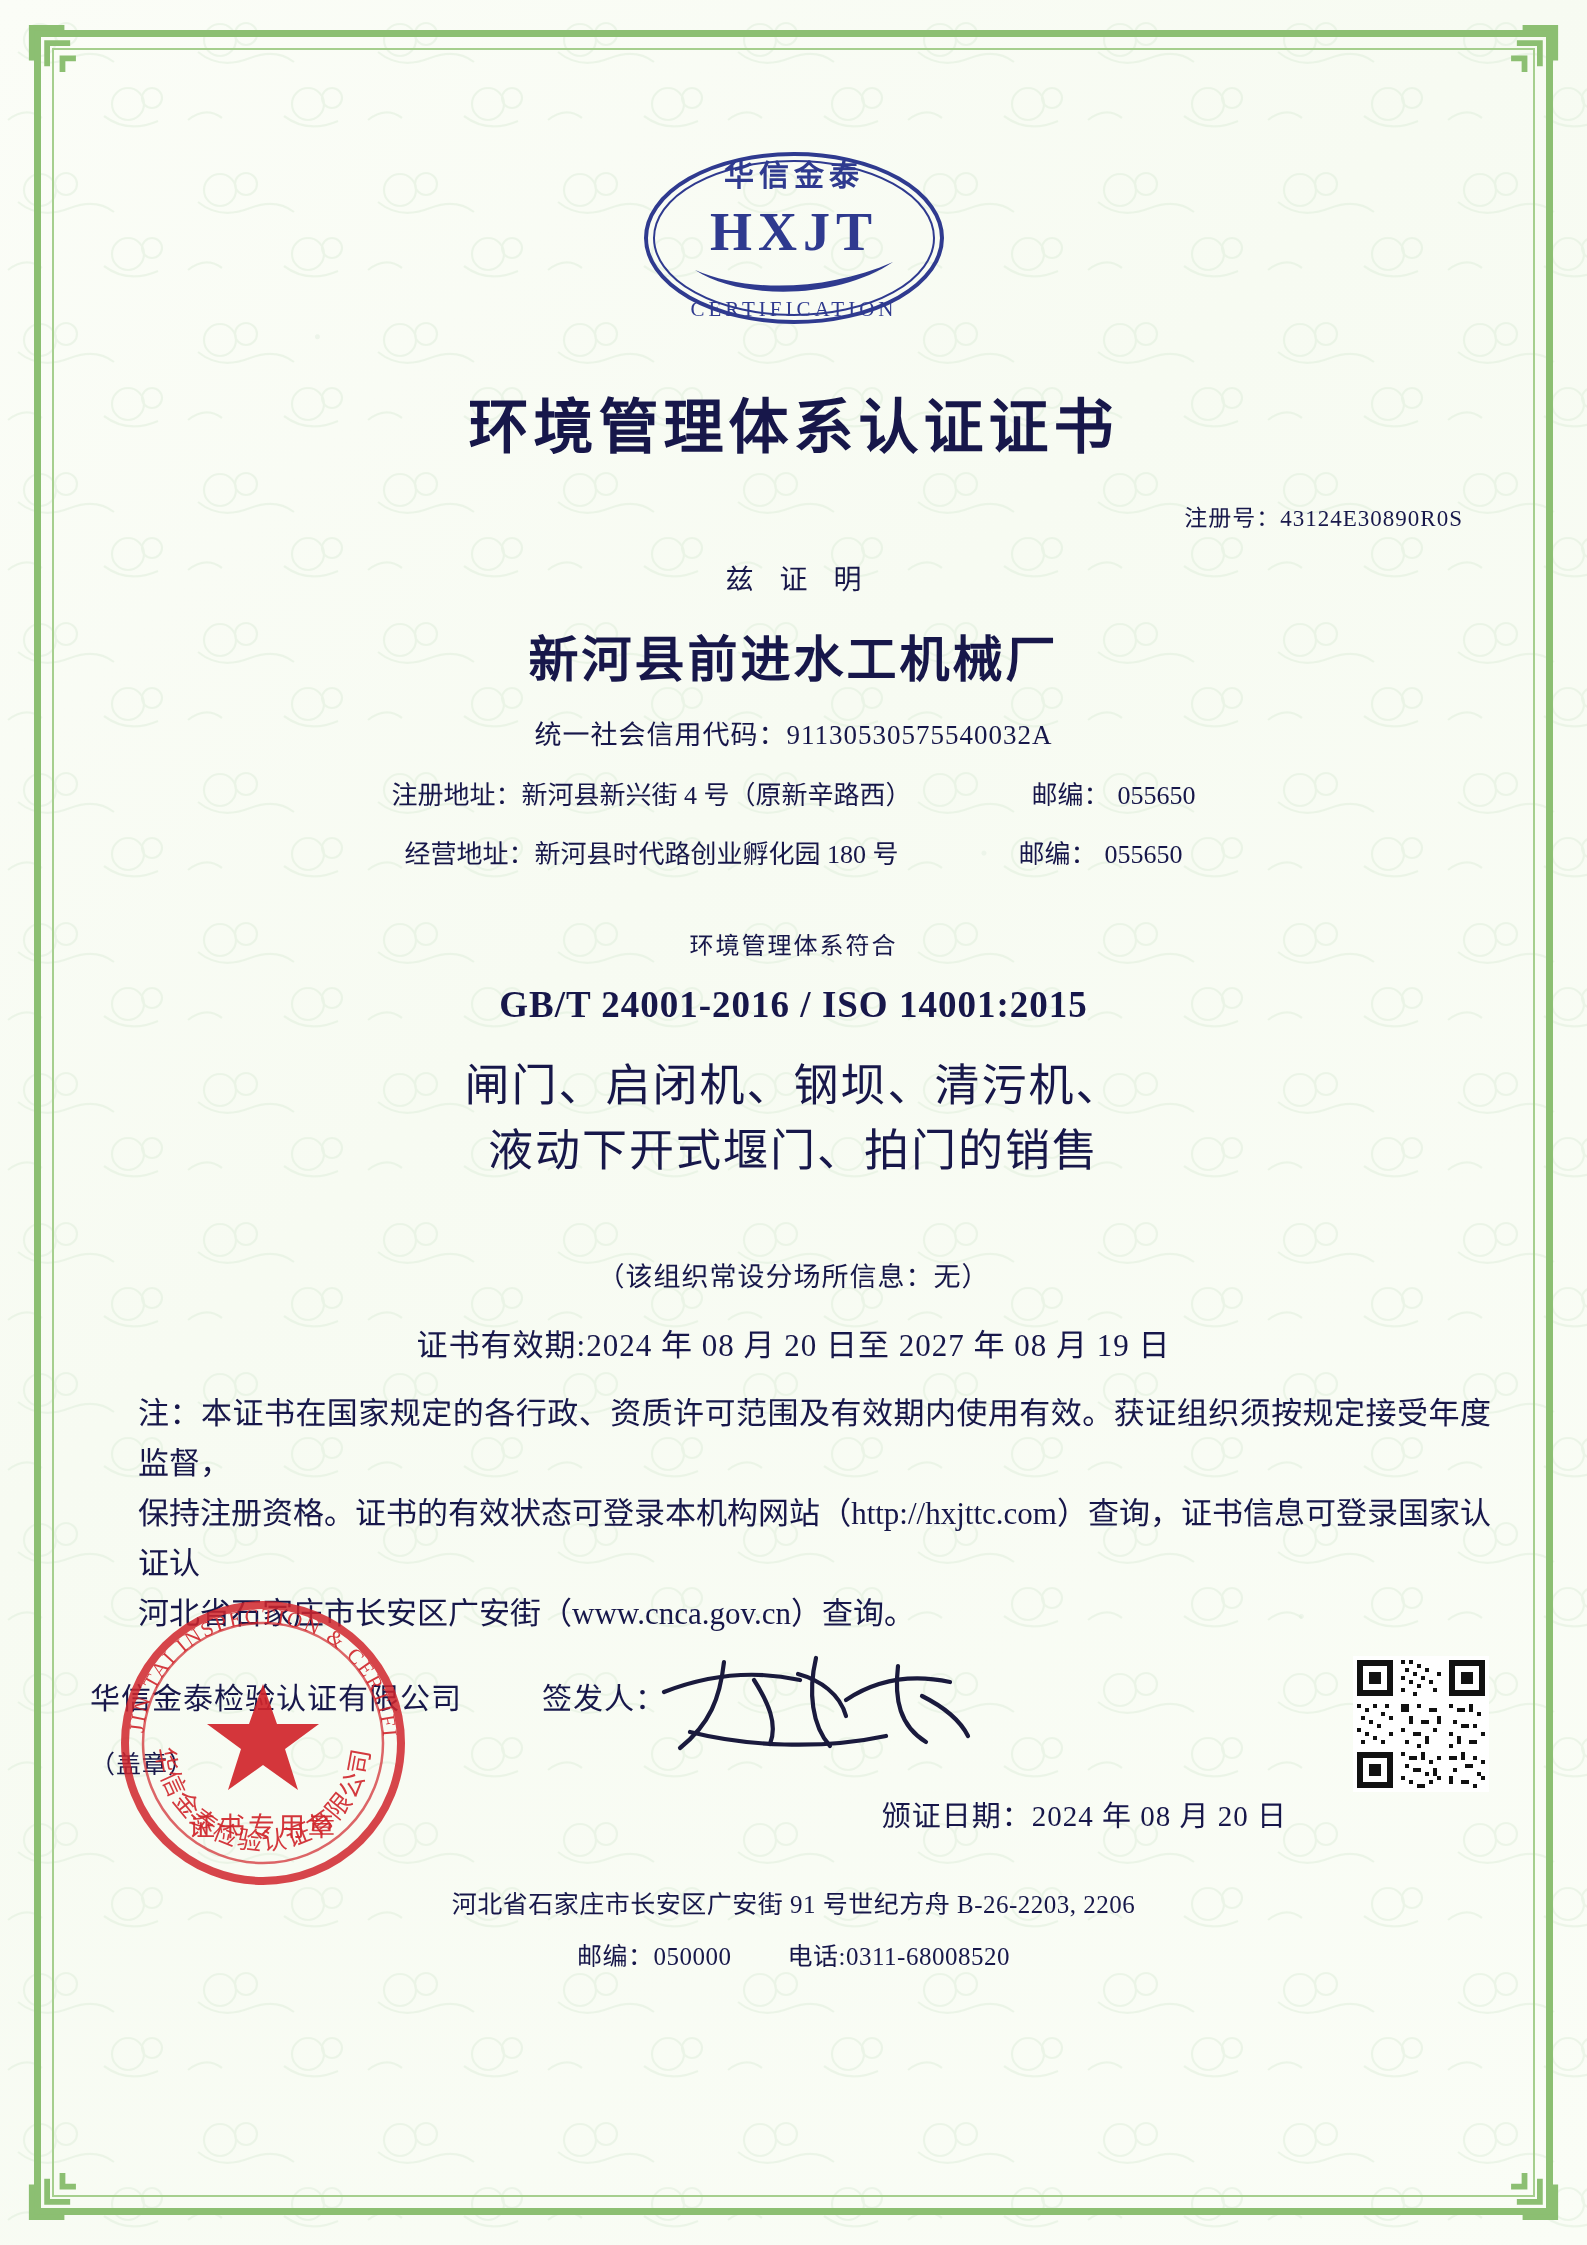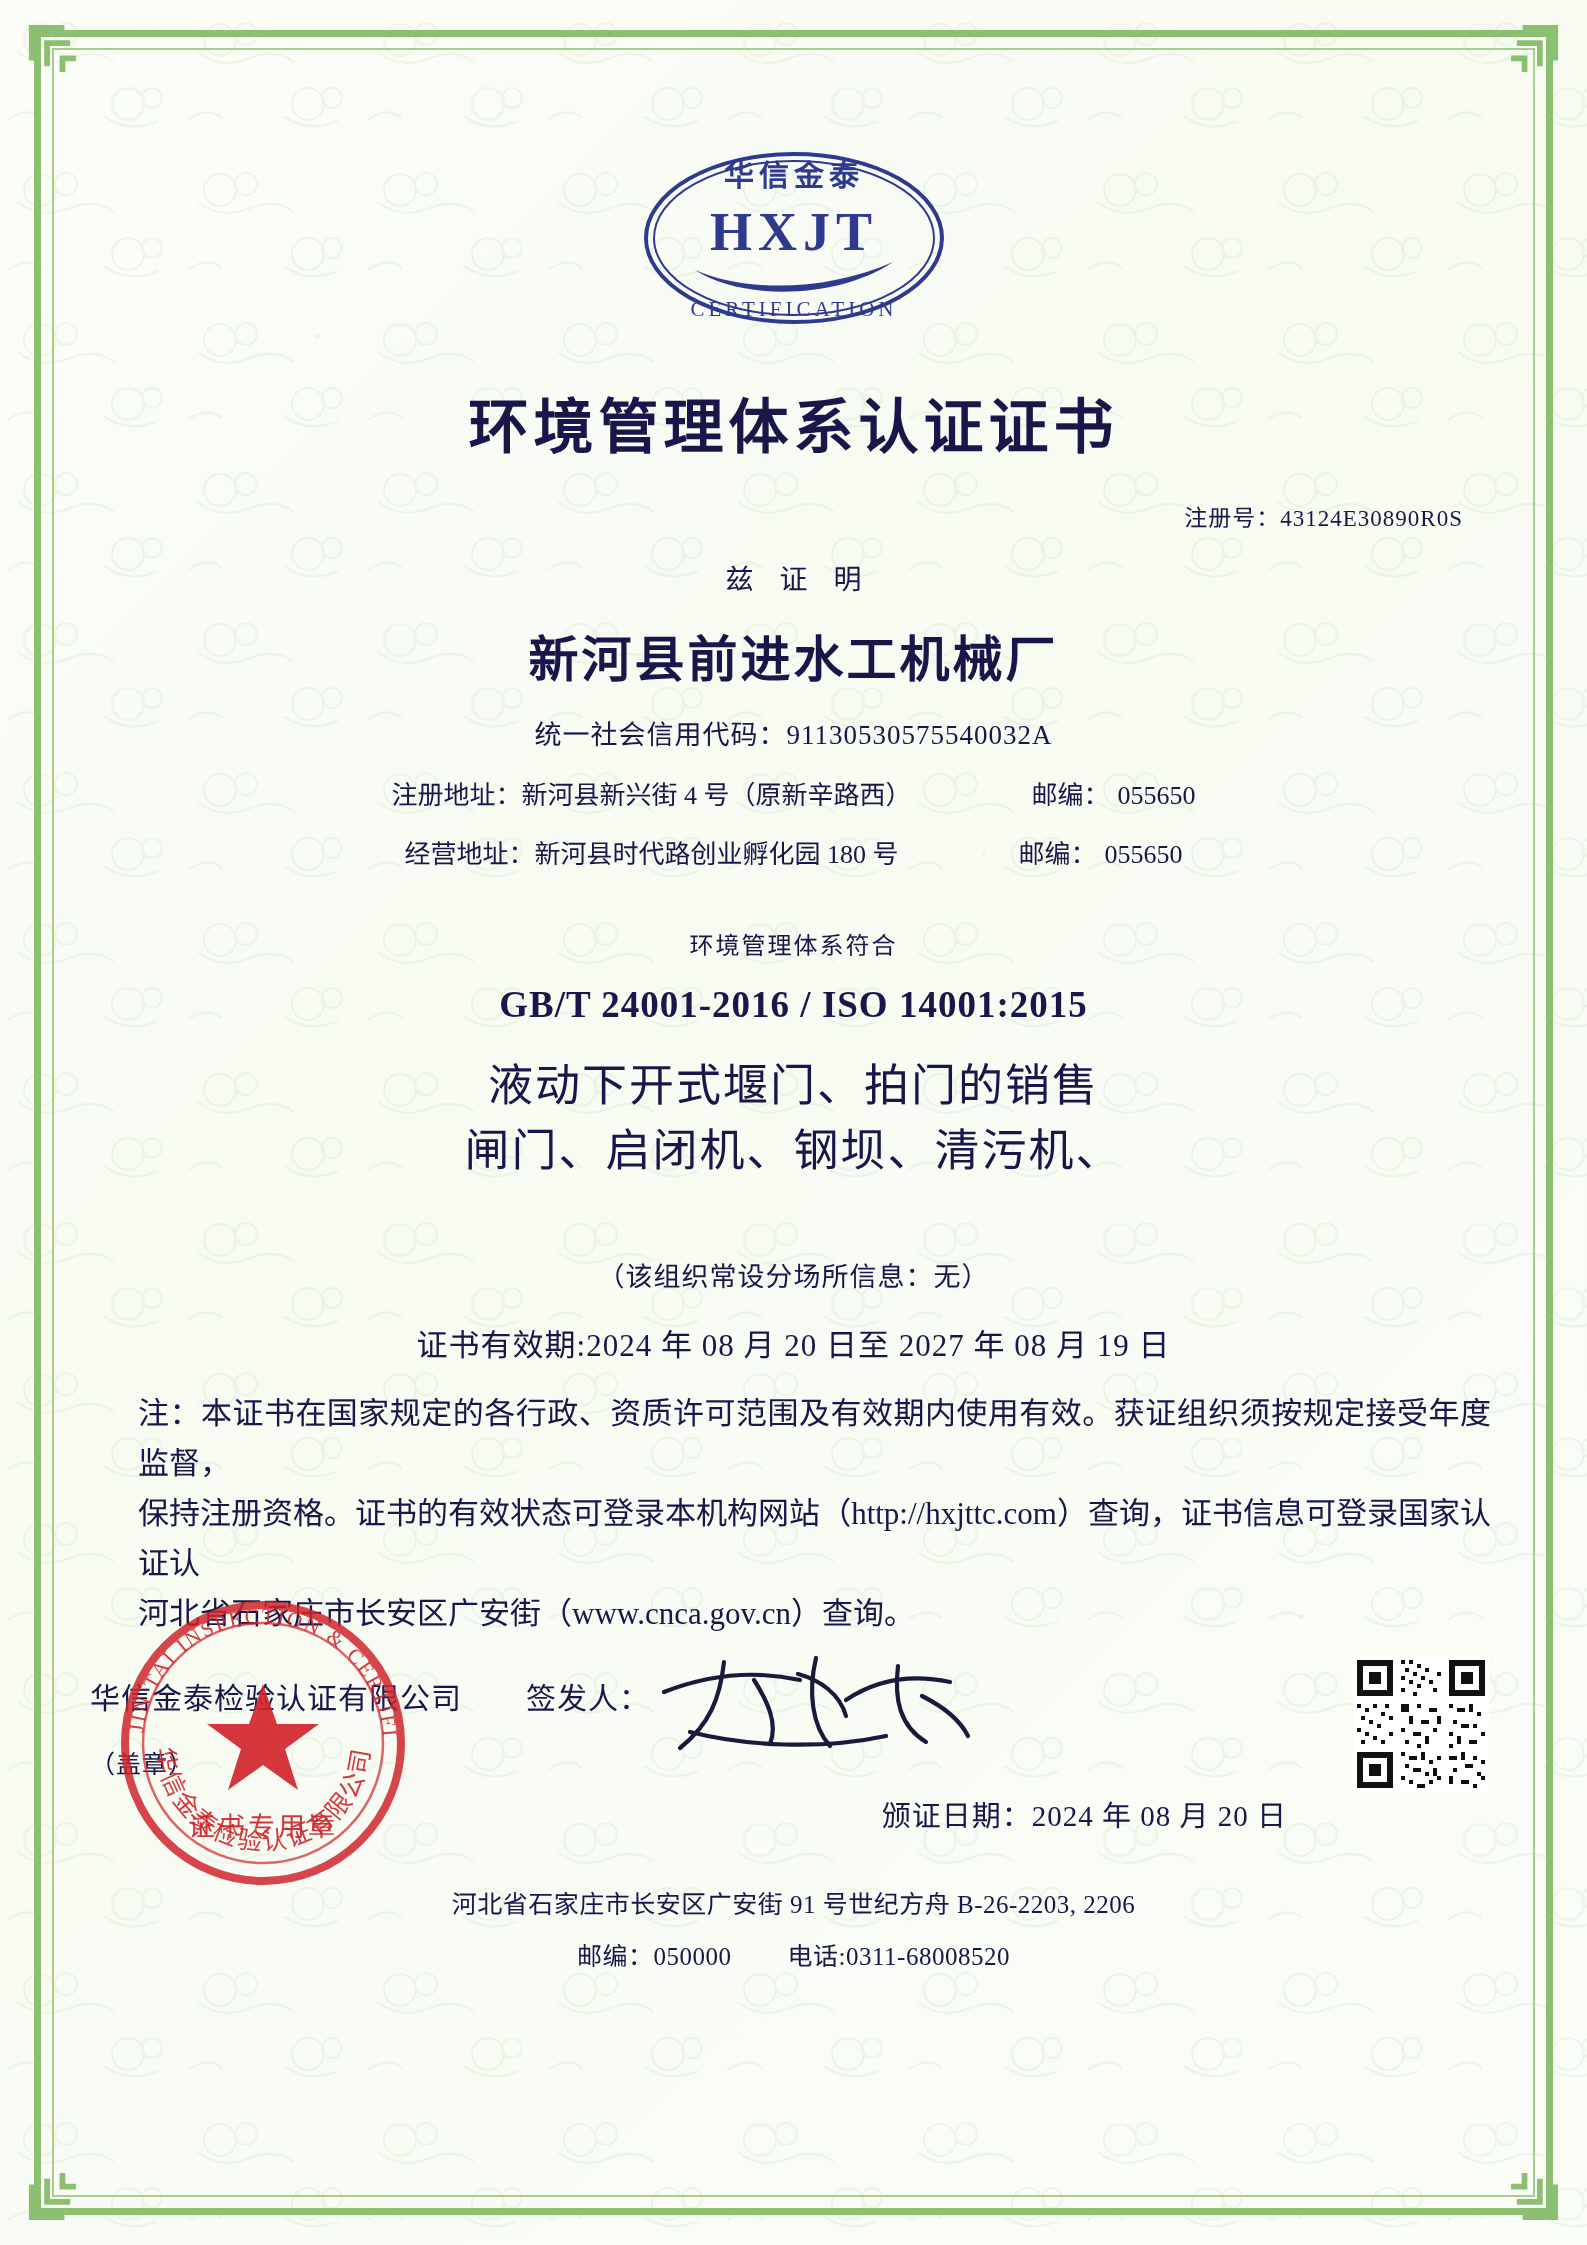--- a/index.html
+++ b/index.html
@@ -211,21 +211,21 @@
     height: 210px;
   }
   .issuer-row {
     display: flex;
     align-items: baseline;
     font-size: 30px;
     color: #17174a;
     letter-spacing: 1px;
   }
   .issuer-name { white-space: nowrap; }
-  .signer-label { margin-left: 64px; white-space: nowrap; }
+  .signer-label { margin-left: 80px; white-space: nowrap; }
 
   .seal-note {
     margin-top: 26px;
     font-size: 25px;
     color: #17174a;
     letter-spacing: 1px;
   }
 
   .issue-date {
     position: absolute;
@@ -375,22 +375,22 @@
       <span class="addr-value">新河县时代路创业孵化园 180 号</span>
       <span class="addr-gap"></span>
       <span class="post-label">邮编：</span>
       <span class="post-value">055650</span>
     </div>
 
     <div class="conform">环境管理体系符合</div>
     <div class="standard">GB/T 24001-2016 / ISO 14001:2015</div>
 
     <div class="scope-body">
+      <div>闸门、启闭机、钢坝、清污机、</div>
       <div>液动下开式堰门、拍门的销售</div>
-      <div>闸门、启闭机、钢坝、清污机、</div>
     </div>
 
     <div class="branch-note">（该组织常设分场所信息：无）</div>
     <div class="validity">证书有效期:2024 年 08 月 20 日至 2027 年 08 月 19 日</div>
 
     <div class="note">
       <div>注：本证书在国家规定的各行政、资质许可范围及有效期内使用有效。获证组织须按规定接受年度监督，</div>
       <div>保持注册资格。证书的有效状态可登录本机构网站（http://hxjttc.com）查询，证书信息可登录国家认证认</div>
       <div>河北省石家庄市长安区广安街（www.cnca.gov.cn）查询。</div>
     </div>

